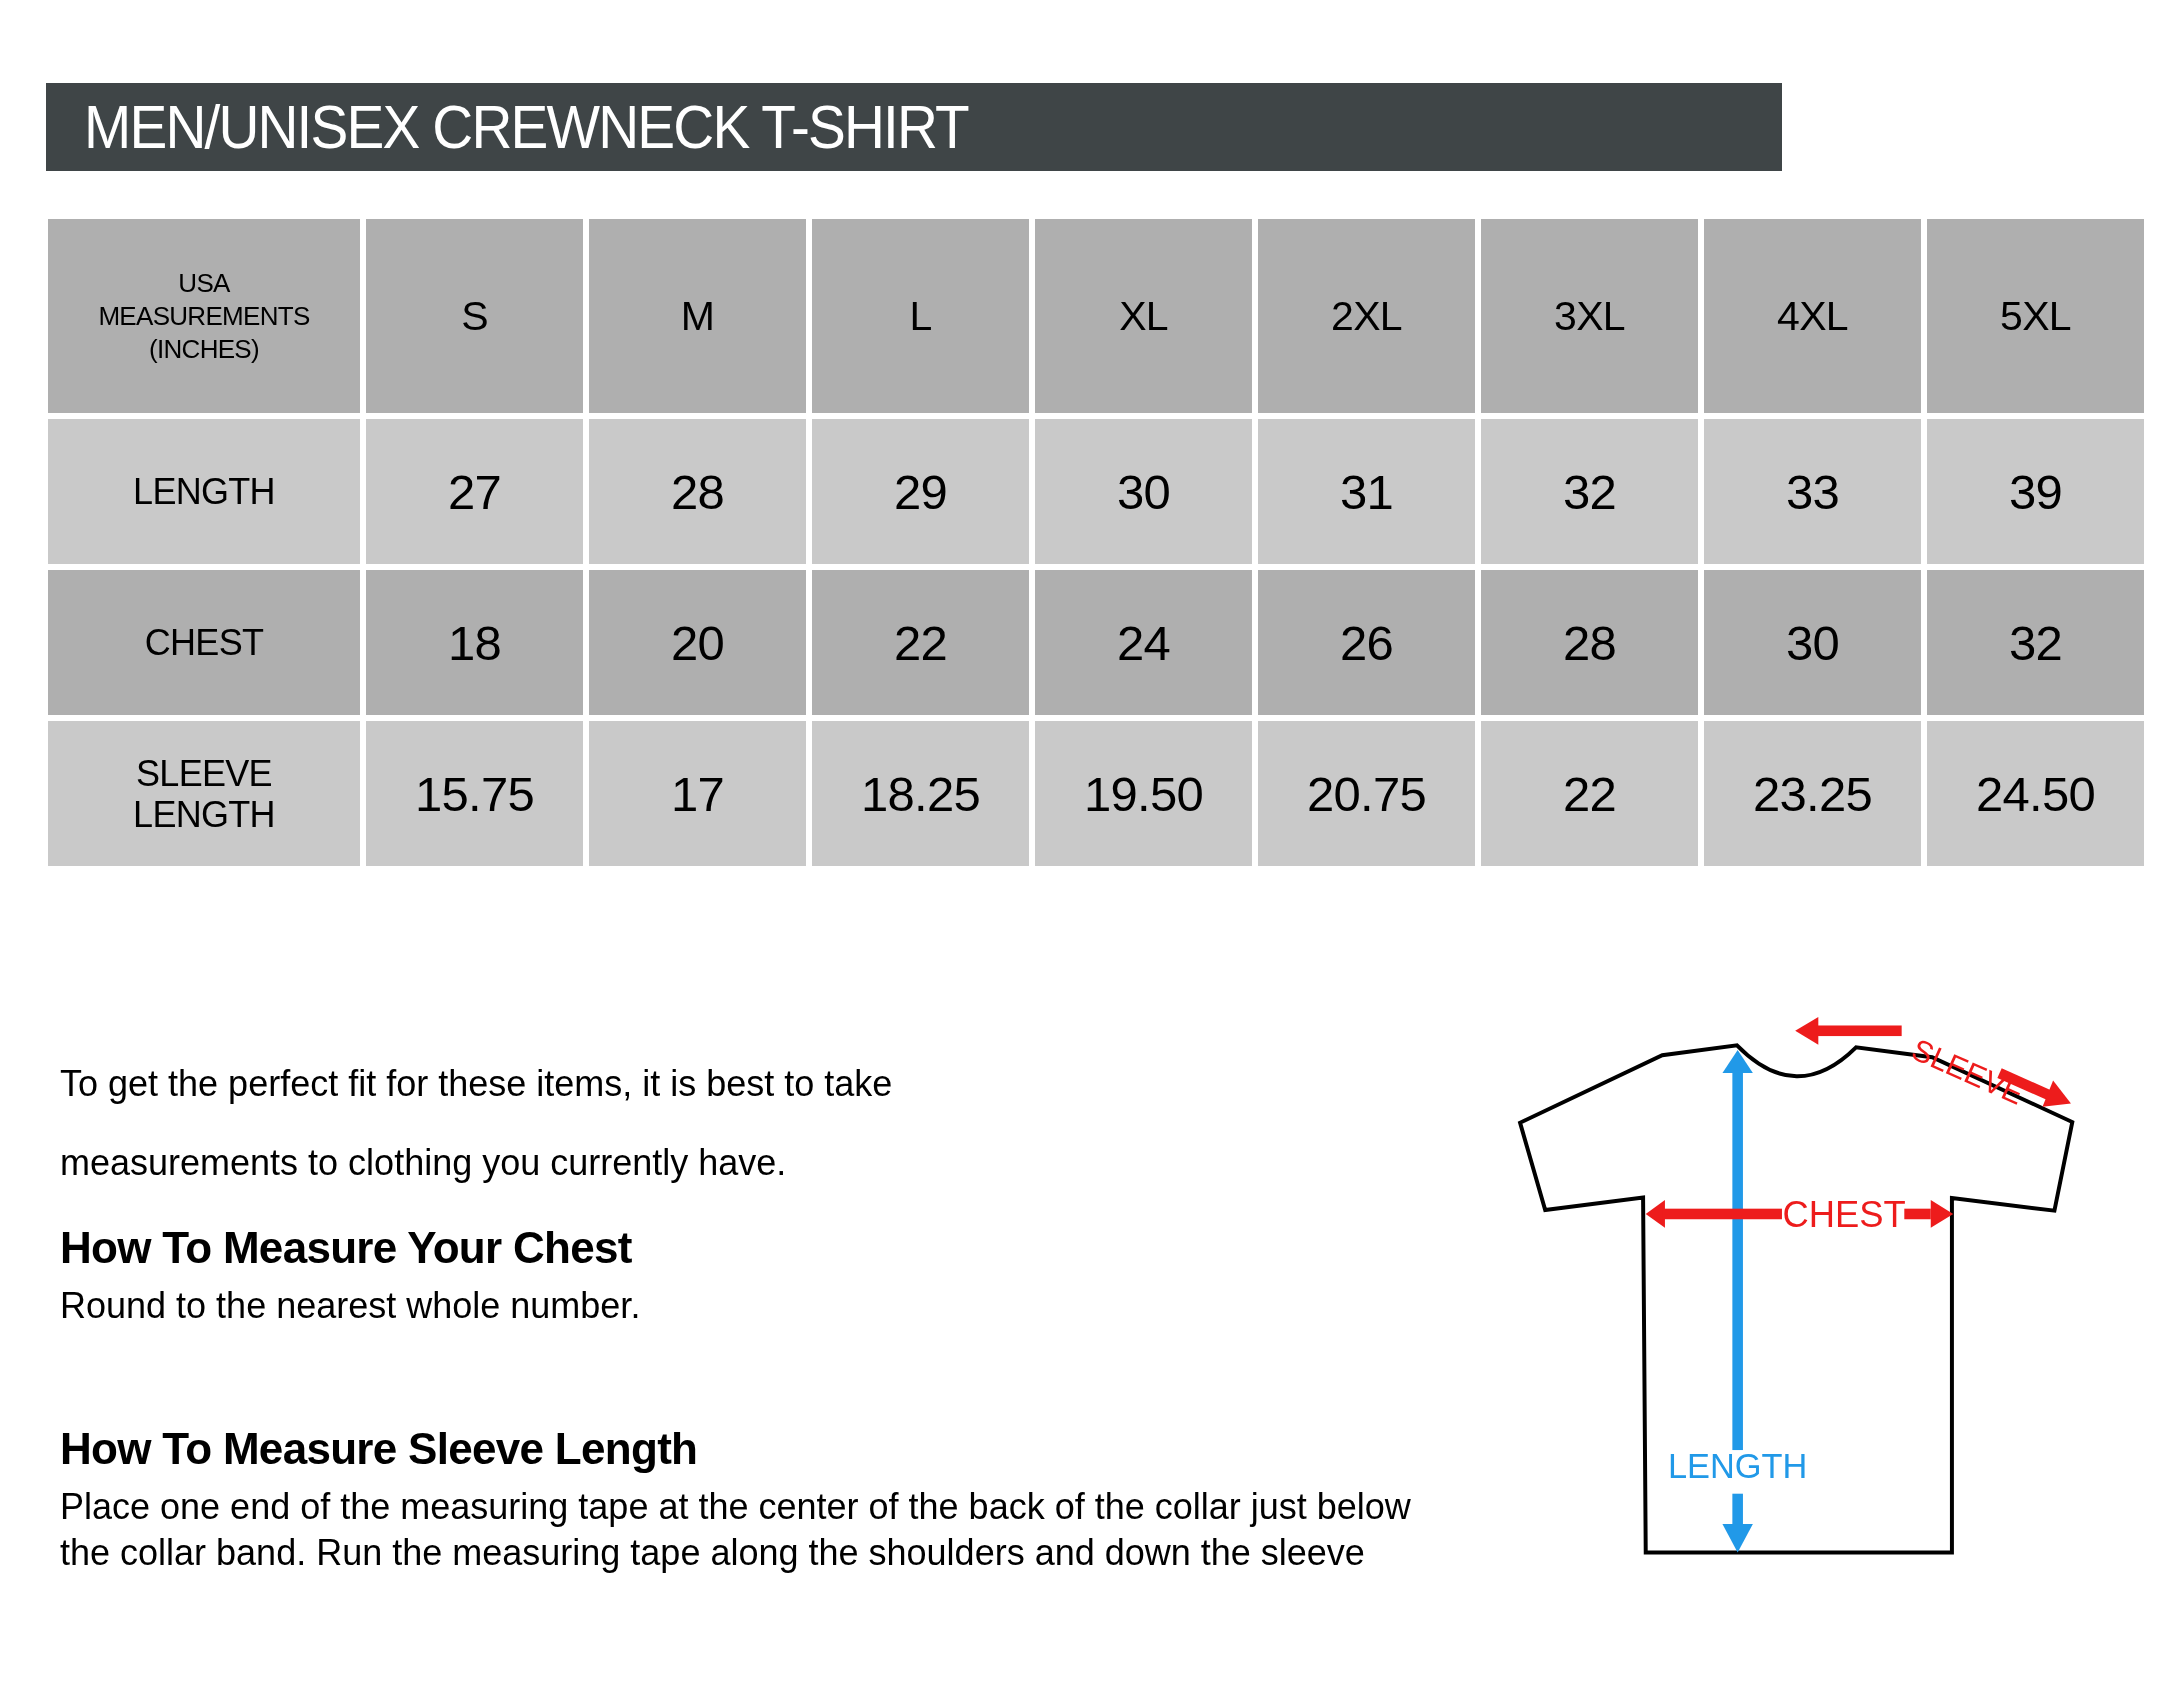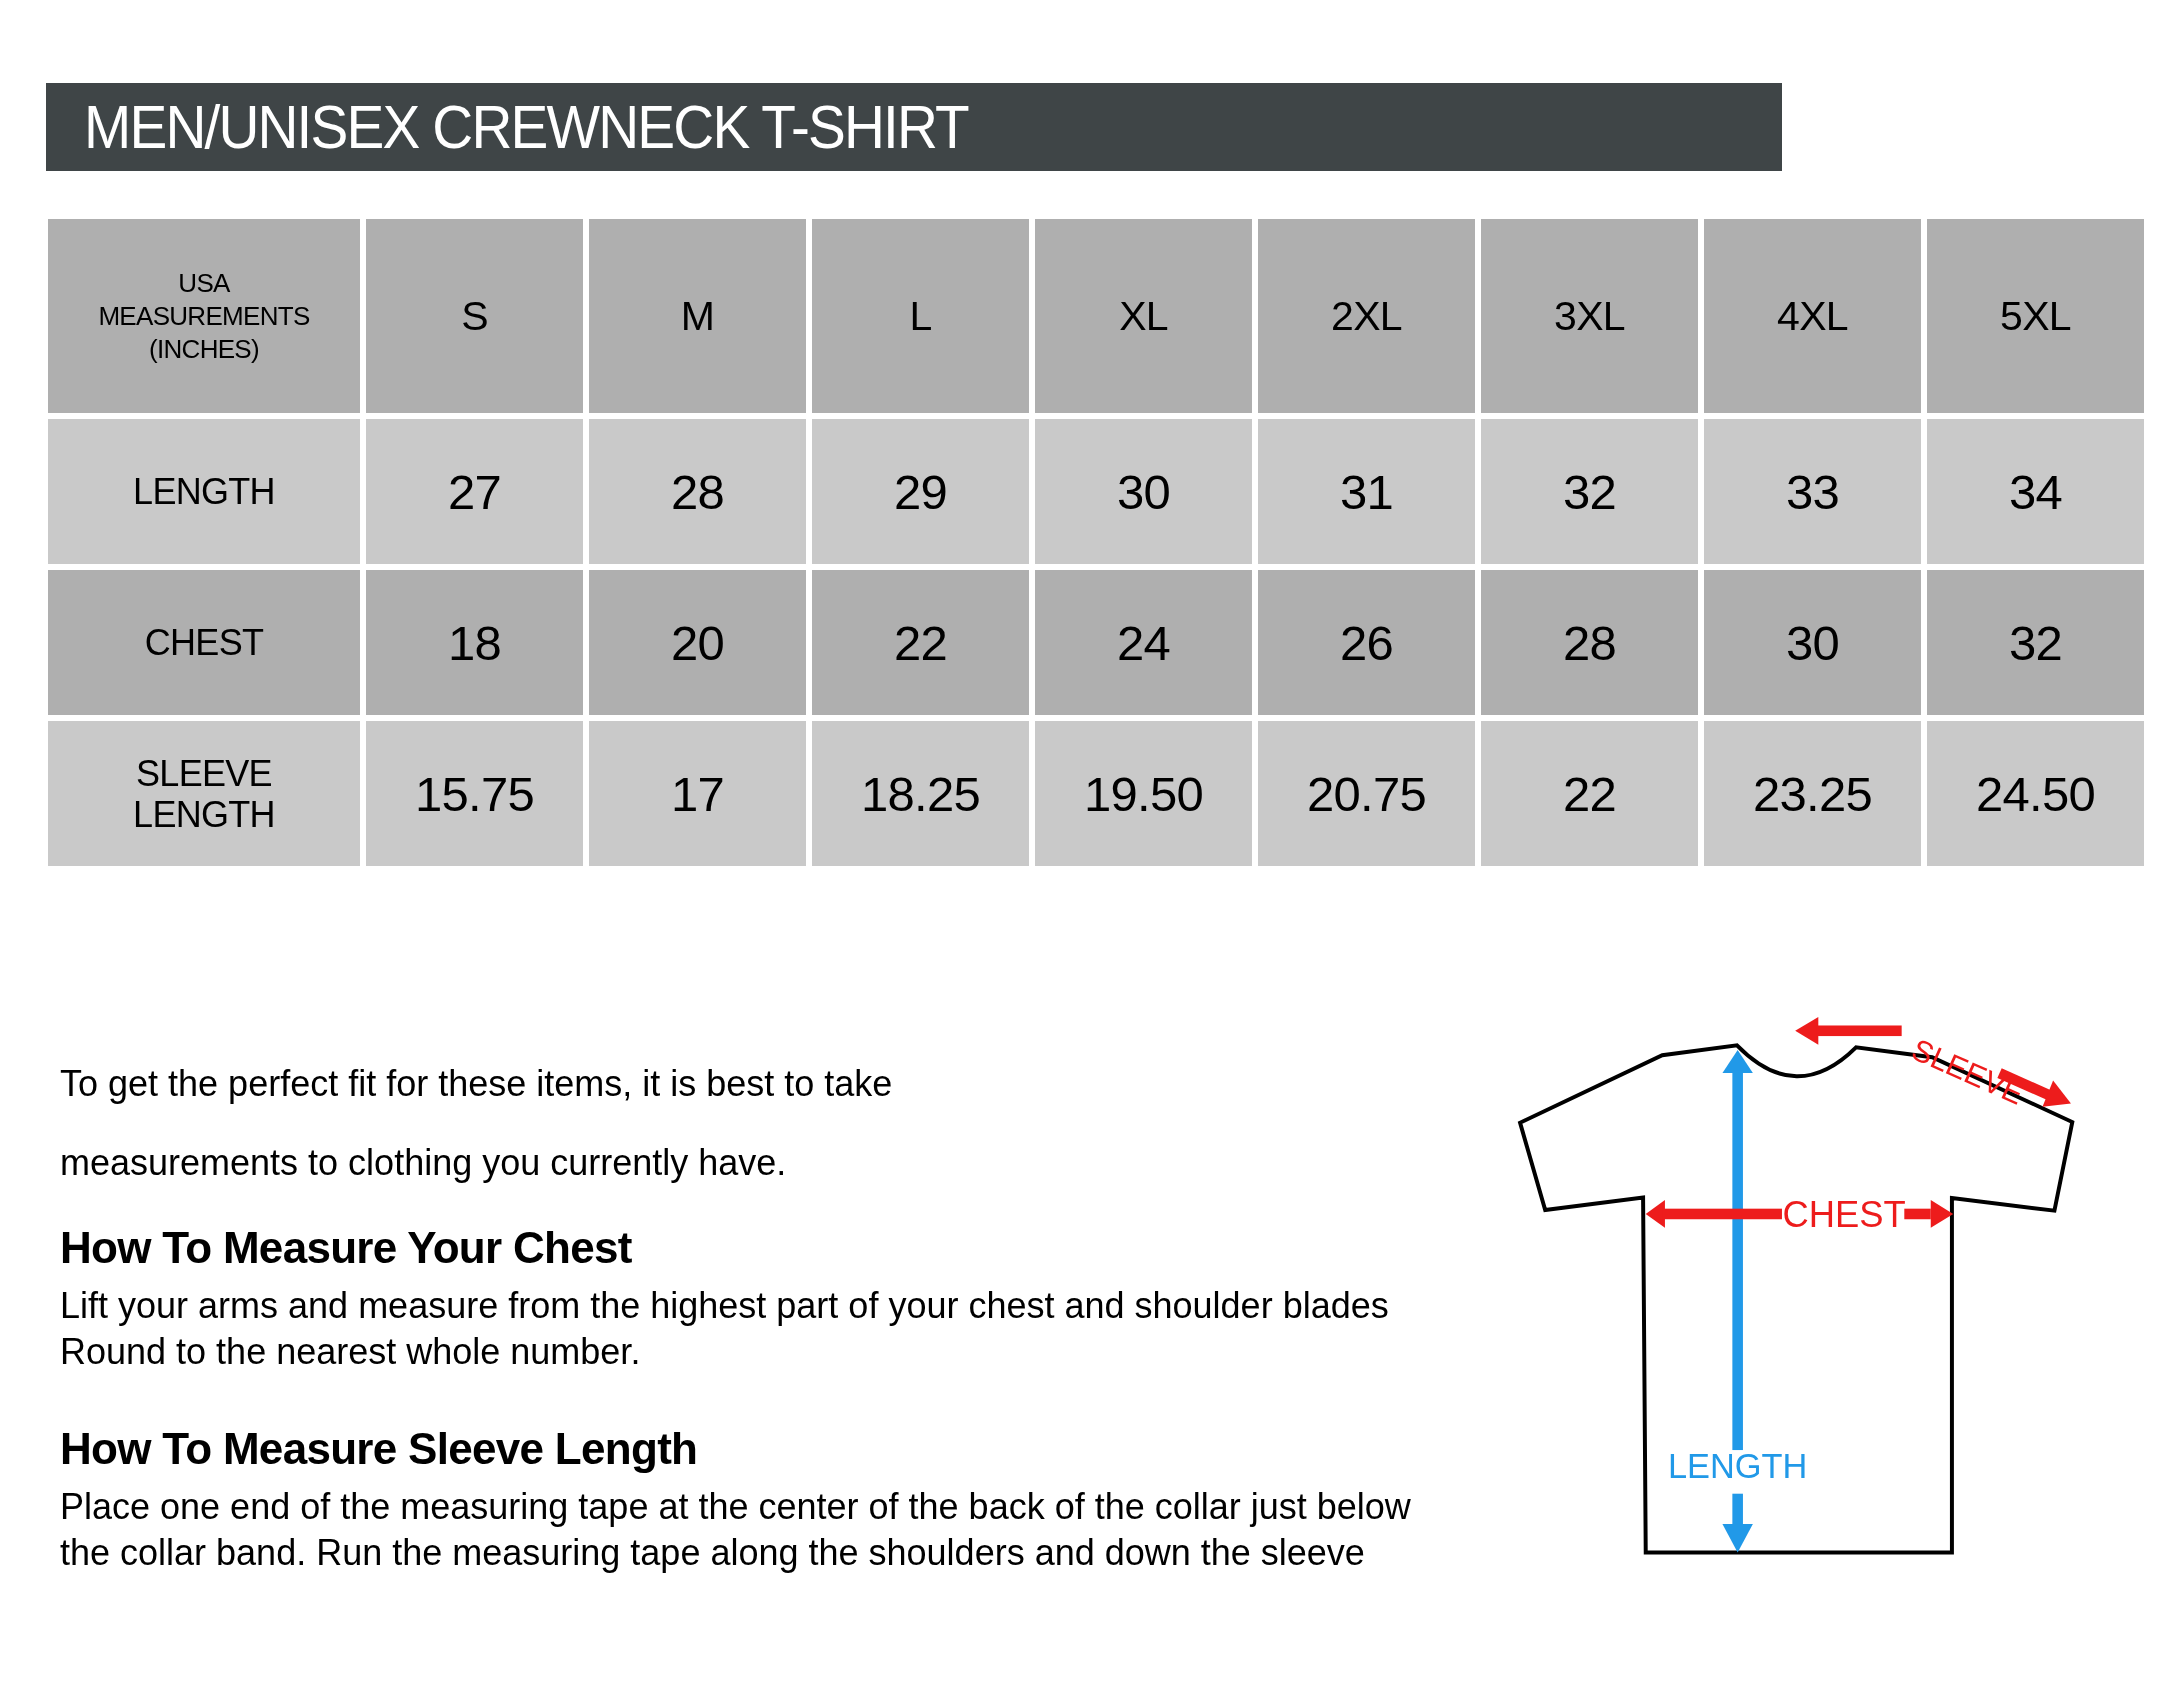--- a/index.html
+++ b/index.html
@@ -83,21 +83,21 @@
   </tr>
   <tr class="data-row">
     <td class="light label-cell">LENGTH</td>
     <td class="light value-cell">27</td>
     <td class="light value-cell">28</td>
     <td class="light value-cell">29</td>
     <td class="light value-cell">30</td>
     <td class="light value-cell">31</td>
     <td class="light value-cell">32</td>
     <td class="light value-cell">33</td>
-    <td class="light value-cell">34</td>
+    <td class="light value-cell">39</td>
   </tr>
   <tr class="data-row">
     <td class="dark label-cell">CHEST</td>
     <td class="dark value-cell">18</td>
     <td class="dark value-cell">20</td>
     <td class="dark value-cell">22</td>
     <td class="dark value-cell">24</td>
     <td class="dark value-cell">26</td>
     <td class="dark value-cell">28</td>
     <td class="dark value-cell">30</td>
@@ -121,21 +121,20 @@
   </table>
 
 <div class="text-block" style="top:1029px;">
   <div class="intro-line">To get the perfect fit for these items, it is best to take</div>
   <div class="intro-line">measurements to clothing you currently have.</div>
 </div>
 
 <div class="text-block" style="top:1221px;">
   <div class="guide-heading">How To Measure Your Chest</div>
   <div class="guide-lines">
-    <div class="guide-line">Lift your arms and measure from the highest part of your chest and shoulder blades</div>
     <div class="guide-line">Round to the nearest whole number.</div>
   </div>
 </div>
 
 <div class="text-block" style="top:1422px;">
   <div class="guide-heading">How To Measure Sleeve Length</div>
   <div class="guide-lines">
     <div class="guide-line">Place one end of the measuring tape at the center of the back of the collar just below</div>
     <div class="guide-line">the collar band. Run the measuring tape along the shoulders and down the sleeve</div>
   </div>

